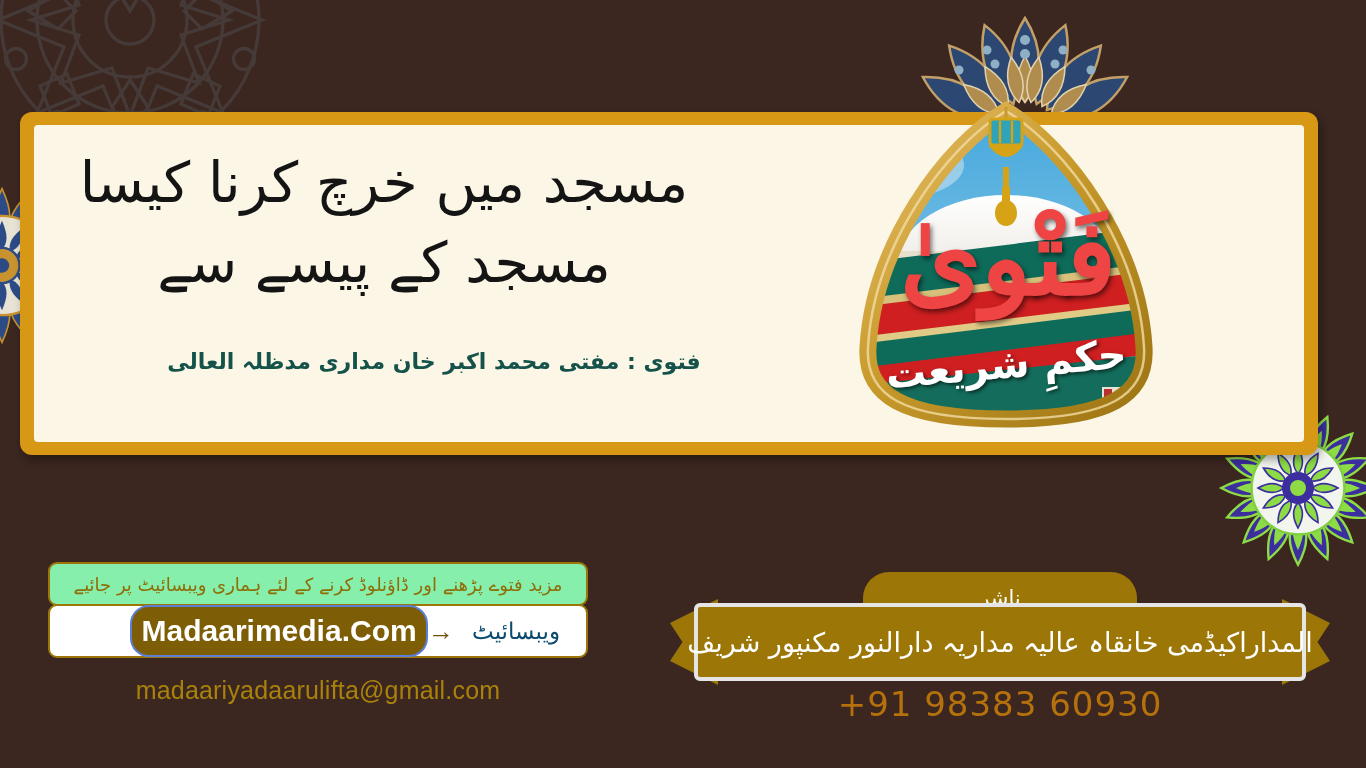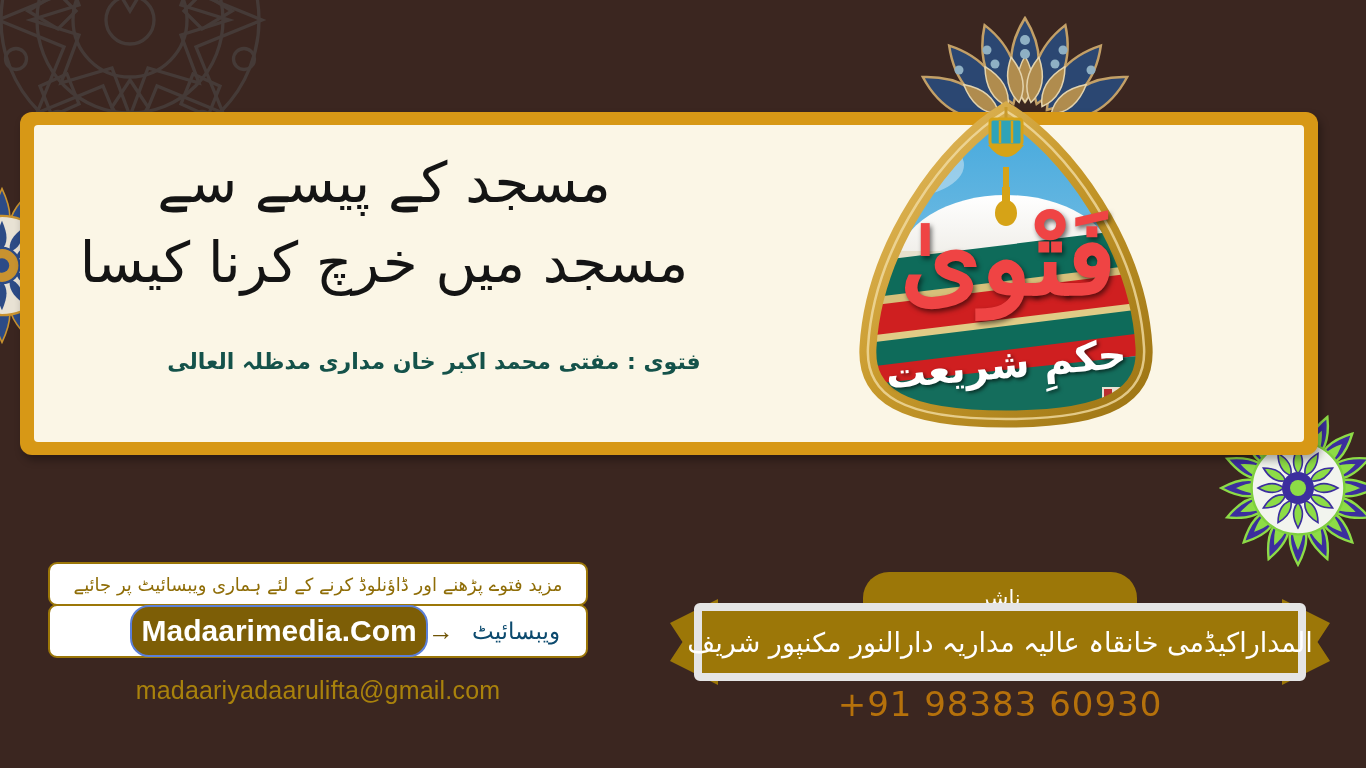--- a/index.html
+++ b/index.html
@@ -124,21 +124,21 @@
     font-weight:bold;
     direction:rtl; unicode-bidi:isolate;
     text-shadow:2px 2px 4px rgba(0,0,0,.6);
     transform:rotate(-5deg);
   }
 
   
   .web-block{ position:absolute; left:48px; top:562px; width:540px; z-index:5; }
   .web-top{
     height:44px;
-    background:#ffffff;
+    background:#86efac;
     border:2px solid #9c7708;
     border-radius:9px;
     display:flex; align-items:center; justify-content:center;
     padding:16px 14px;
   }
   .web-top span{
     color:#8f6d07;
     font-family:"DejaVu Sans","Liberation Sans", sans-serif;
     font-size:18px;
     direction:rtl; unicode-bidi:isolate;
@@ -212,21 +212,21 @@
     color:#fff;
     font-family:"DejaVu Sans","Liberation Sans", sans-serif;
     font-size:21px;
     direction:rtl; unicode-bidi:isolate;
   }
   .pub-plate{
     position:absolute;
     left:18px; top:38px;
     width:612px; height:78px;
     background:#9c7708;
-    border:8px solid #e5e5e5;
+    border:4px solid #e5e5e5;
     border-radius:6px;
     display:flex; align-items:center; justify-content:center;
   }
   .pub-plate span{
     color:#ffffff;
     font-family:"DejaVu Sans","Liberation Sans", sans-serif;
     font-size:27px;
     direction:rtl; unicode-bidi:isolate;
     white-space:nowrap;
   }
@@ -430,22 +430,22 @@
         <circle cx="-66" cy="-66" r="4.5"></circle>
           <circle cx="66" cy="-66" r="4.5"></circle>
       </g>
     </g>
   </svg>
 
   <div class="card">
     <div class="card-inner">
 
       <div class="title-block">
+        <div class="title-line">مسجد میں خرچ کرنا کیسا</div>
         <div class="title-line">مسجد کے پیسے سے</div>
-        <div class="title-line">مسجد میں خرچ کرنا کیسا</div>
       </div>
 
       <div class="mufti-line">فتوی : مفتی محمد اکبر خان مداری مدظلہ العالی</div>
     </div>
   </div>
 
   <svg class="logo-shield" viewBox="0 0 344 340">
     <defs>
       <clipPath id="shieldClip">
         <path d="M172 16 C232 52 304 150 310 252 C313 300 276 324 172 324 C68 324 31 300 34 252 C40 150 112 52 172 16 Z"></path>

